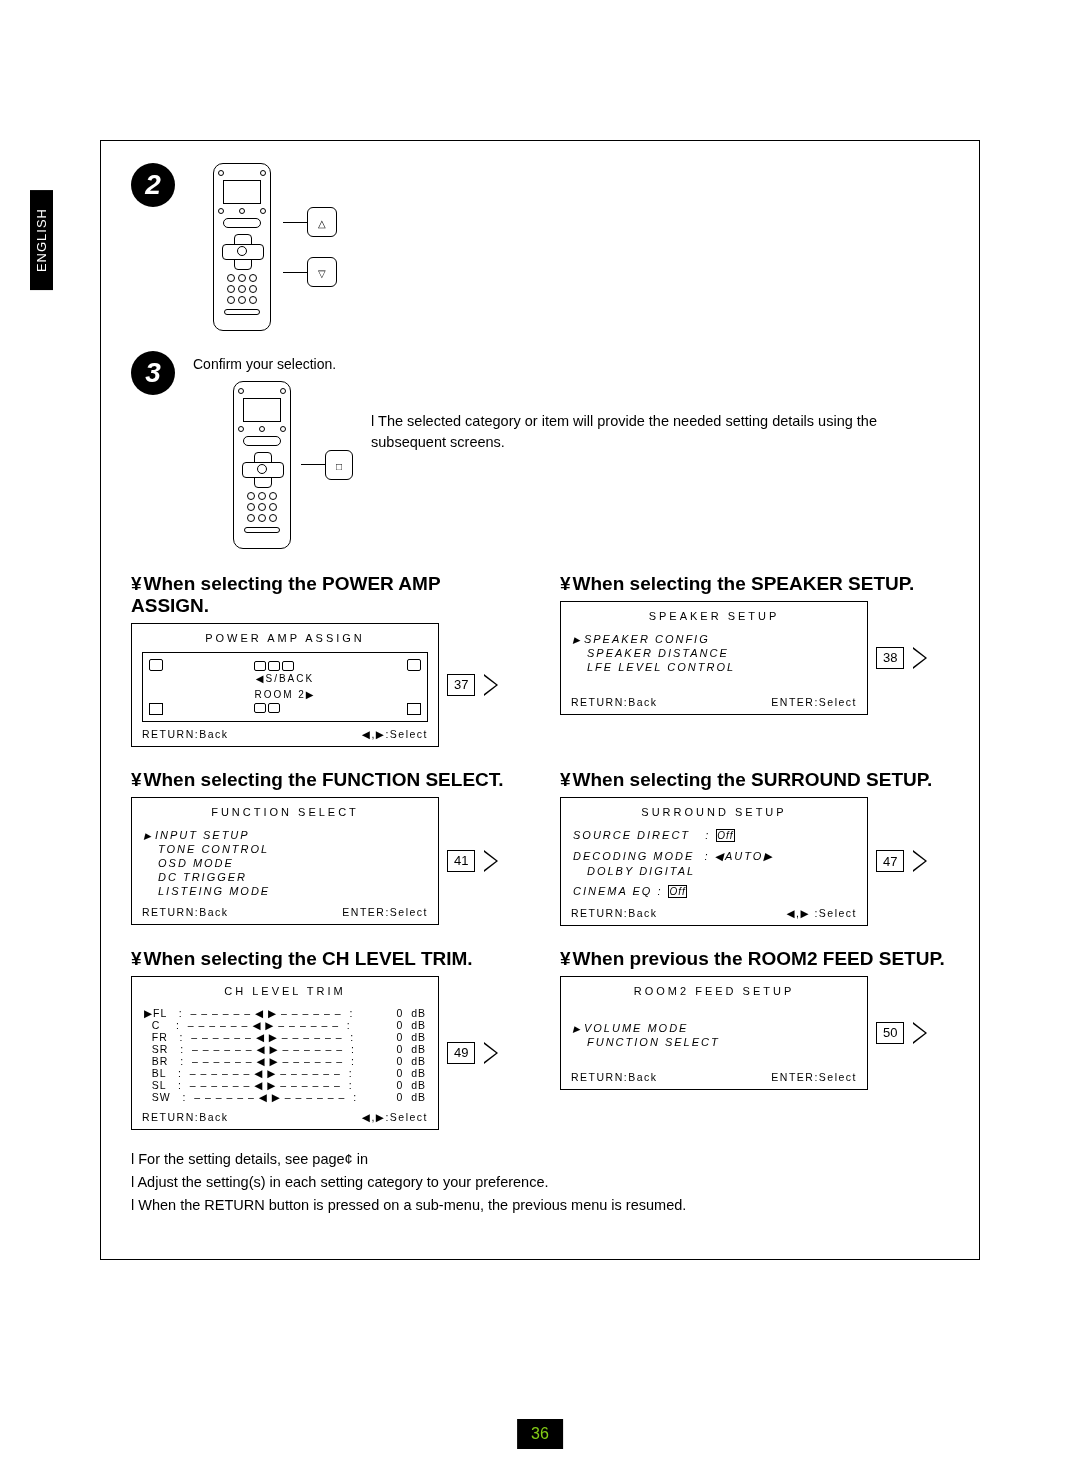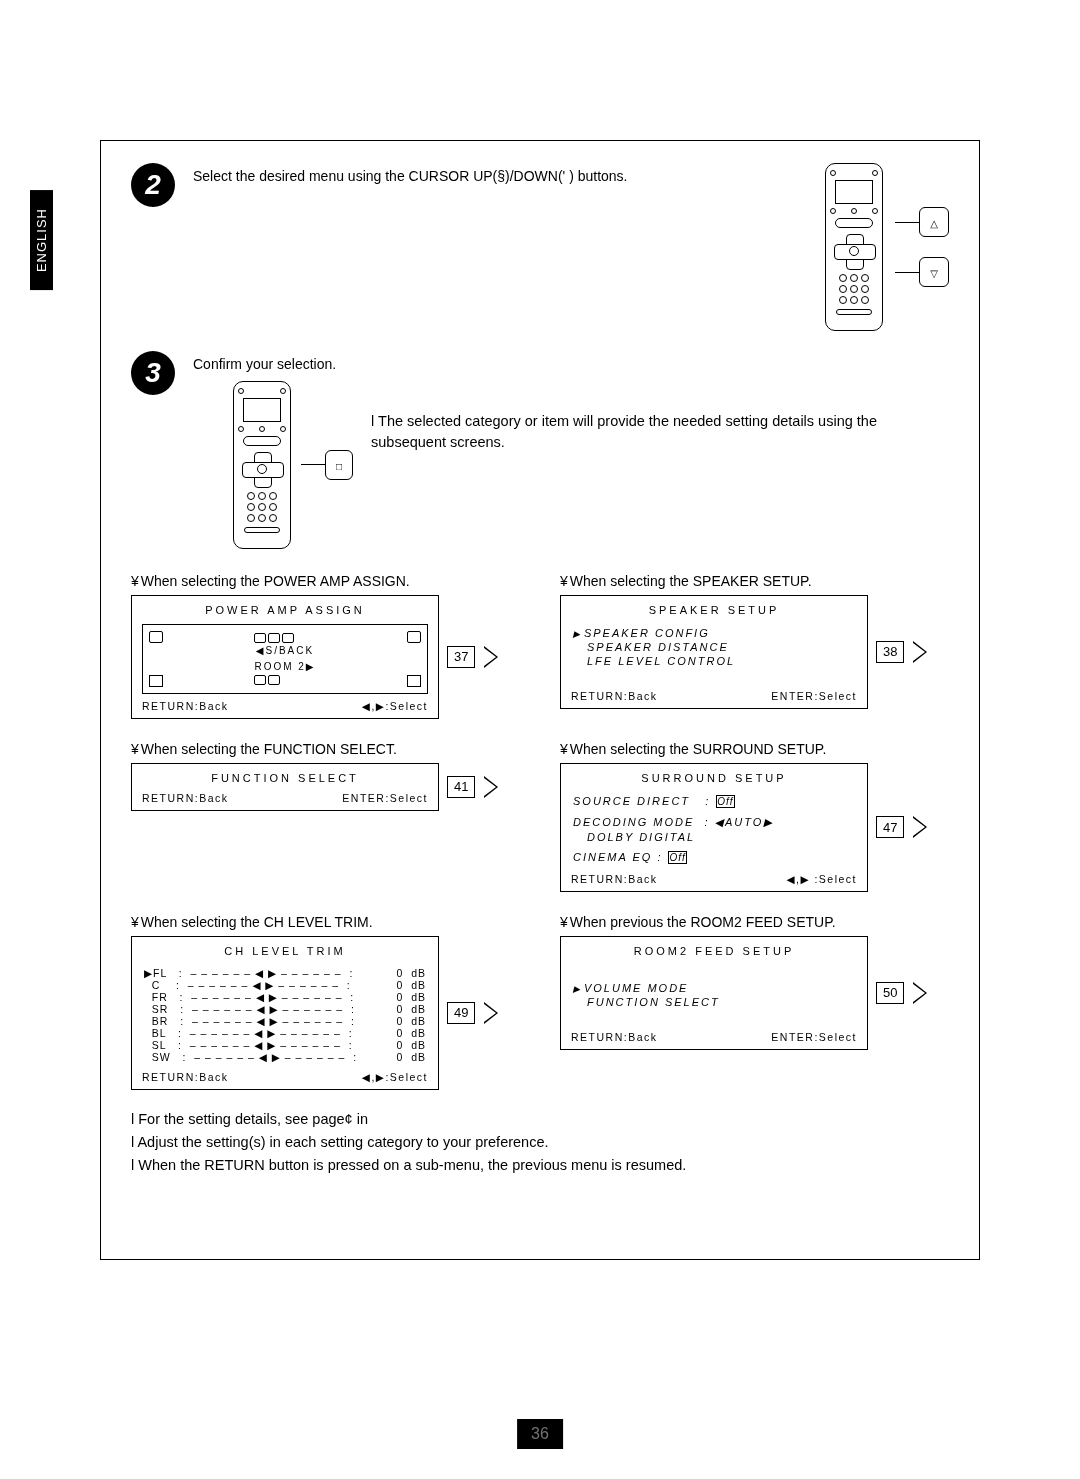--- a/index.html
+++ b/index.html
@@ -113,21 +113,21 @@
   .step3-right { flex:1; padding-top: 60px; font-size:14.5px; line-height:1.45; }
   .bullet-line::before { content: "l "; }
   .screens {
     margin-top: 24px;
     display: grid;
     grid-template-columns: 1fr 1fr;
     column-gap: 40px;
     row-gap: 22px;
   }
   .screen-block { }
-  .screen-caption { font-size: 14px; margin-bottom: 6px; }
+  .screen-caption { font-size: 19px; margin-bottom: 6px; font-weight: bold; }
   .screen-caption::before { content: "¥"; margin-right: 2px; }
   .screen-row { display:flex; align-items:center; gap:8px; }
   .osd {
     border: 1px solid #000;
     width: 308px;
     font-family: Arial, Helvetica, sans-serif;
     font-size: 11px;
     letter-spacing: 2px;
     padding: 8px 10px 6px 10px;
     position: relative;
@@ -181,42 +181,41 @@
   .pa-middle { font-size:10px; letter-spacing:2px; text-align:center; line-height:1.6; }
   .ch-trim-row { display:flex; justify-content:space-between; font-size:10.5px; letter-spacing:1px; white-space:pre; }
   .notes { margin-top: 18px; font-size:14.5px; line-height:1.6; }
   .notes .n::before { content:"l "; }
   .page-num {
     position:absolute;
     bottom: 30px;
     left: 50%;
     transform: translateX(-50%);
     background:#000;
-    color:#737373;
+    color:#84cc16;
     padding: 6px 14px;
     font-size: 16px;
   }
   .tri { font-size: 10px; }
   .remote-small {
     display:flex; align-items:center; gap:10px;
     margin-left: 40px; margin-top: 6px;
   }
 </style>
 </head>
 <body>
 
 <div class="page">
 
   <div class="side-tab">ENGLISH</div>
 
   <div class="outer-frame">
 
     <div class="step-row">
       <div class="step-badge">2</div>
-      <div class="step-text">Select the desired menu using the CURSOR UP(§)/DOWN(' ) buttons.</div>
       <div class="remote-wrap">
         <div class="remote">
           <div class="top-circles">
               <div class="dot"></div>
               <div class="dot"></div>
             </div>
           <div class="lines"></div>
           <div class="top-circles">
               <div class="dot"></div>
               <div class="dot"></div>
@@ -359,20 +358,27 @@
               <div class="arrow"></div>
           </div>
         </div>
       </div>
 
       <div class="screen-block">
         <div class="screen-caption">When selecting the FUNCTION SELECT.</div>
         <div class="screen-row">
           <div class="osd">
             <div class="title">FUNCTION SELECT</div>
+            <div class="body">
+              <div class="item ptr">INPUT SETUP</div>
+              <div class="item indent">TONE CONTROL</div>
+              <div class="item indent">OSD MODE</div>
+              <div class="item indent">DC TRIGGER</div>
+              <div class="item indent">LISTEING MODE</div>
+            </div>
             <div class="footer">
               <span>RETURN:Back</span>
               <span>ENTER:Select</span>
             </div>
           </div>
           <div class="pageref">
             <div class="num">41</div>
               <div class="arrow"></div>
           </div>
         </div>

